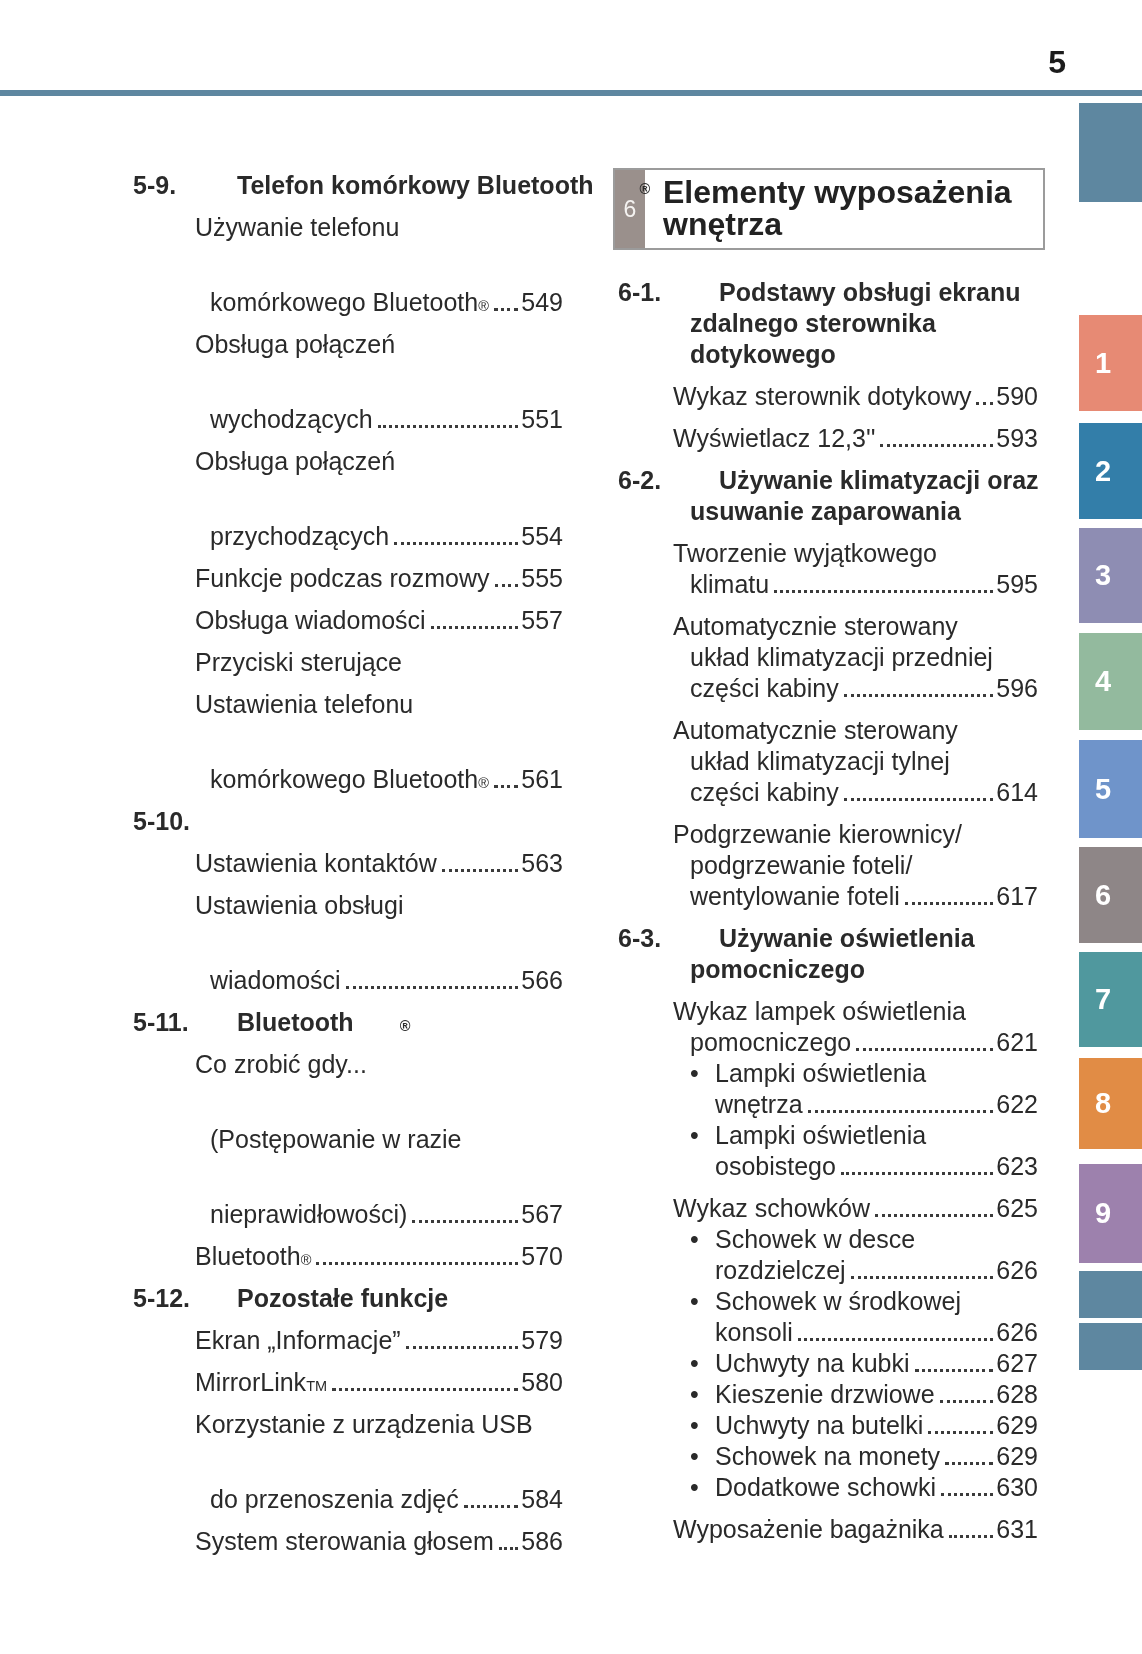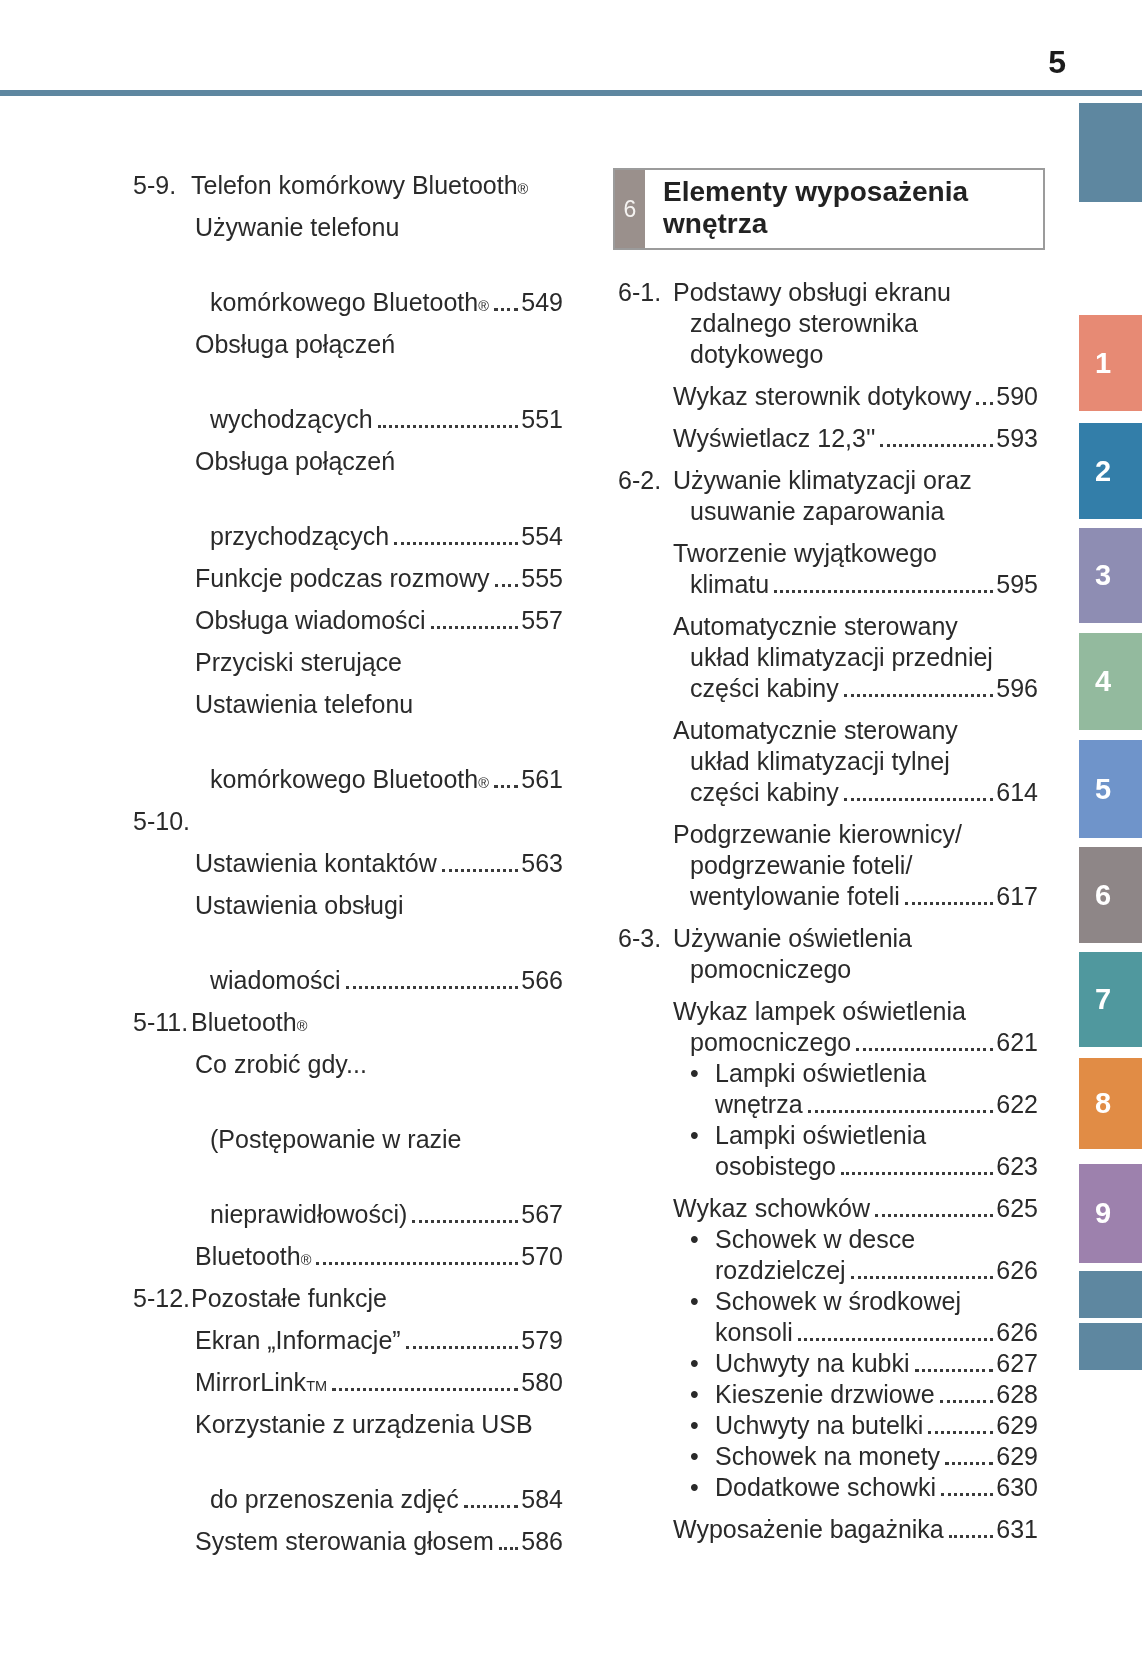--- a/index.html
+++ b/index.html
@@ -28,31 +28,31 @@
     position:absolute;left:613px;top:168px;width:432px;height:82px;
     border:2px solid #9b9b9b;box-sizing:border-box;background:#ffffff;
     display:flex;align-items:stretch;
   }
   .chapter-box .chip{
     width:30px;background:#9a908c;display:flex;align-items:center;justify-content:center;
     flex:0 0 30px;
   }
   .chapter-box .chip .chip-num{color:#f4f2f0;font-size:23px;}
   .chapter-box .cb-title{
-    padding:6px 0 0 18px;font-size:28px;font-weight:bold;line-height:32px;color:#222;
+    padding:6px 0 0 18px;font-size:32px;font-weight:bold;line-height:32px;color:#222;
   }
   
   .col{position:absolute;}
   #left-col{left:133px;top:170px;width:430px;}
   #right-col{left:618px;top:277px;width:420px;}
   .row{line-height:31px;font-size:25px;}
   .row.gap{margin-top:11px;}
   .row.flex{display:flex;align-items:baseline;}
   .row .txt{flex:0 0 auto;white-space:pre;}
-  .hrow{font-weight:normal;}
+  .hrow{font-weight:bold;gap:46px;}
   #left-col .hrow .num{display:inline-block;width:58px;flex:0 0 58px;}
   #right-col .hrow .num{display:inline-block;width:55px;flex:0 0 55px;}
   #left-col .e0{padding-left:62px;}
   #left-col .e1{padding-left:77px;margin-top:44px;}
   #right-col .h1{padding-left:72px;}
   #right-col .e0{padding-left:55px;}
   #right-col .e1{padding-left:72px;}
   #right-col .b0{padding-left:72px;}
   #right-col .b0 .bullet{display:inline-block;width:25px;flex:0 0 25px;font-size:25px;}
   #right-col .b1{padding-left:97px;}

